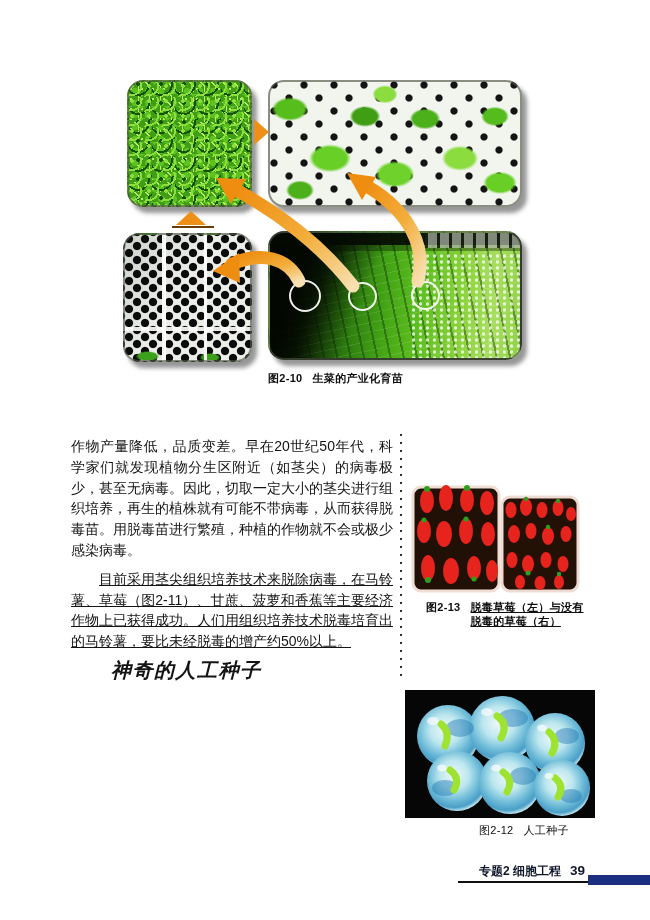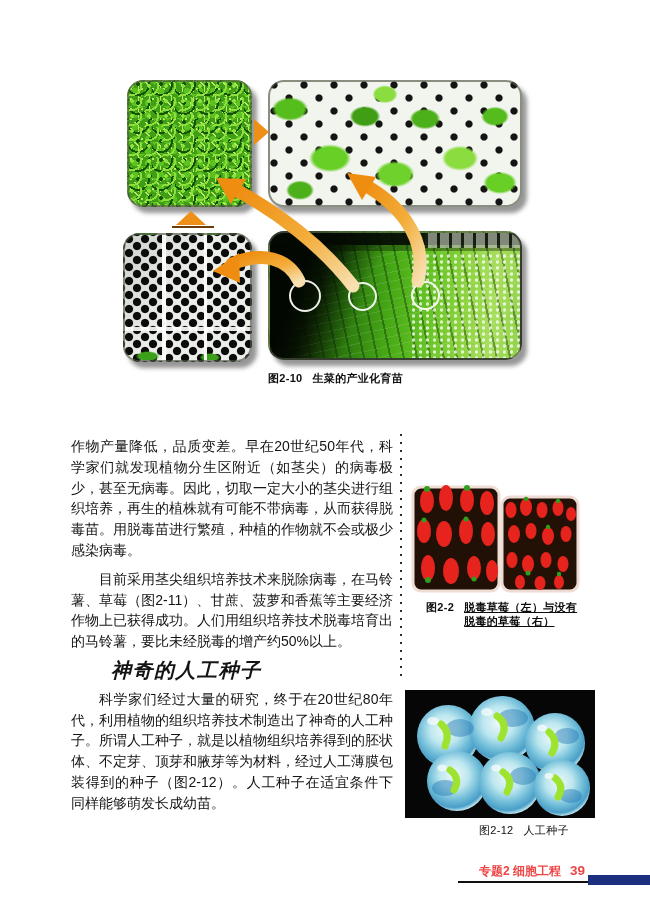--- a/index.html
+++ b/index.html
@@ -75,33 +75,33 @@
   #tri-right{left:254px;top:119px;border-top:13px solid transparent;border-bottom:13px solid transparent;border-left:15px solid #ee9018;}
   #tri-up{left:176px;top:211px;border-left:15px solid transparent;border-right:15px solid transparent;border-bottom:14px solid #ee9018;}
   #tri-up-base{position:absolute;left:172px;top:226px;width:42px;height:2px;background:#6b3c05;z-index:2;}
   .fig-caption{position:absolute;font-size:11px;font-weight:700;color:#0d0d0d;letter-spacing:.3px;}
   .fig-caption .cap-label{margin-right:10px;}
   #caption-210{left:268px;top:371px;}
   
   #body-col{position:absolute;left:63px;top:428px;width:338px;
     font-size:14px;line-height:20.8px;text-align:justify;text-justify:inter-character;color:#141414;}
   #body-col p{margin:8px;}
-  .p-indent{text-indent:2em;}
+  .p-indent{text-indent:2em;text-decoration:underline;}
   #section-heading{margin:0;text-indent:2em;font-weight:700;font-style:italic;letter-spacing:1.5px;font-size:20px;}
   
   #dotted-divider{position:absolute;left:400px;top:434px;width:2px;height:244px;
     background:repeating-linear-gradient(180deg,#2e2e2e 0 2px,transparent 2px 8px);}
   
   #fig211-art{position:absolute;left:410px;top:476px;width:170px;height:118px;}
   #caption-211{left:426px;top:601px;width:168px;font-weight:600;line-height:13.5px;display:flex;}
   #caption-211 .cap-lines{flex:1;text-decoration:underline;}
   #fig212-art{position:absolute;left:405px;top:688px;width:192px;height:132px;}
   #caption-212{left:462px;top:823px;font-weight:400;padding-left:17px;}
   
-  #footer-text{position:absolute;right:65px;top:863px;font-size:12px;font-weight:700;color:#ef4444;}
+  #footer-text{position:absolute;right:65px;top:863px;font-size:12px;font-weight:700;color:#0f172a;}
   #footer-text .page-num{font-size:13.5px;margin-left:9px;}
   #footer-line{position:absolute;left:458px;top:881px;width:130px;height:2px;background:#101010;}
   #footer-bar{position:absolute;left:588px;top:875px;width:62px;height:10px;background:#1d2f7f;}
 </style>
 </head>
 <body>
 
 <div id="page">
 
   <div class="photo" id="photo-tl"></div>
@@ -139,21 +139,20 @@
   </svg>
 
   <div class="fig-caption" id="caption-210">
     <span class="cap-label">图2-10</span><span>生菜的产业化育苗</span>
   </div>
 
   <div id="body-col">
     <p>作物产量降低，品质变差。早在20世纪50年代，科学家们就发现植物分生区附近（如茎尖）的病毒极少，甚至无病毒。因此，切取一定大小的茎尖进行组织培养，再生的植株就有可能不带病毒，从而获得脱毒苗。用脱毒苗进行繁殖，种植的作物就不会或极少感染病毒。</p>
     <p class="p-indent">目前采用茎尖组织培养技术来脱除病毒，在马铃薯、草莓（图2-11）、甘蔗、菠萝和香蕉等主要经济作物上已获得成功。人们用组织培养技术脱毒培育出的马铃薯，要比未经脱毒的增产约50%以上。</p>
     <p id="section-heading">神奇的人工种子</p>
-    <p class="p-indent">科学家们经过大量的研究，终于在20世纪80年代，利用植物的组织培养技术制造出了神奇的人工种子。所谓人工种子，就是以植物组织培养得到的胚状体、不定芽、顶芽和腋芽等为材料，经过人工薄膜包装得到的种子（图2-12）。人工种子在适宜条件下同样能够萌发长成幼苗。</p>
   </div>
 
   <div id="dotted-divider"></div>
 
   <svg id="fig211-art" viewBox="0 0 170 118" xmlns="http://www.w3.org/2000/svg">
     <rect x="3" y="11" width="86" height="104" rx="8" fill="#211005" stroke="#f0ddd4" stroke-width="3"></rect>
     <rect x="92" y="21" width="76" height="94" rx="8" fill="#241106" stroke="#eedcd4" stroke-width="3"></rect>
     <g fill="#e6231c">
       <ellipse cx="17" cy="25" rx="7" ry="12"></ellipse>
         <ellipse cx="36" cy="22" rx="7" ry="13"></ellipse>
@@ -194,21 +193,21 @@
       <circle cx="18" cy="104" r="3"></circle>
         <circle cx="64" cy="103" r="2.5"></circle>
         <circle cx="116" cy="23" r="2.2"></circle>
         <circle cx="148" cy="25" r="2.2"></circle>
       <circle cx="138" cy="51" r="2.2"></circle>
         <circle cx="118" cy="97" r="2.5"></circle>
         <circle cx="149" cy="98" r="2.2"></circle>
     </g>
   </svg>
   <div class="fig-caption" id="caption-211">
-    <span class="cap-label">图2-2</span>
+    <span class="cap-label">图2-13</span>
     <span class="cap-lines">
       <span>脱毒草莓（左）与没有</span><br>
       <span>脱毒的草莓（右）</span>
     </span>
   </div>
 
   <svg id="fig212-art" viewBox="0 0 192 132" xmlns="http://www.w3.org/2000/svg">
     <defs>
       <radialGradient id="bead" cx="45%" cy="40%" r="60%">
         <stop offset="0%" stop-color="#eef9f8"></stop>

